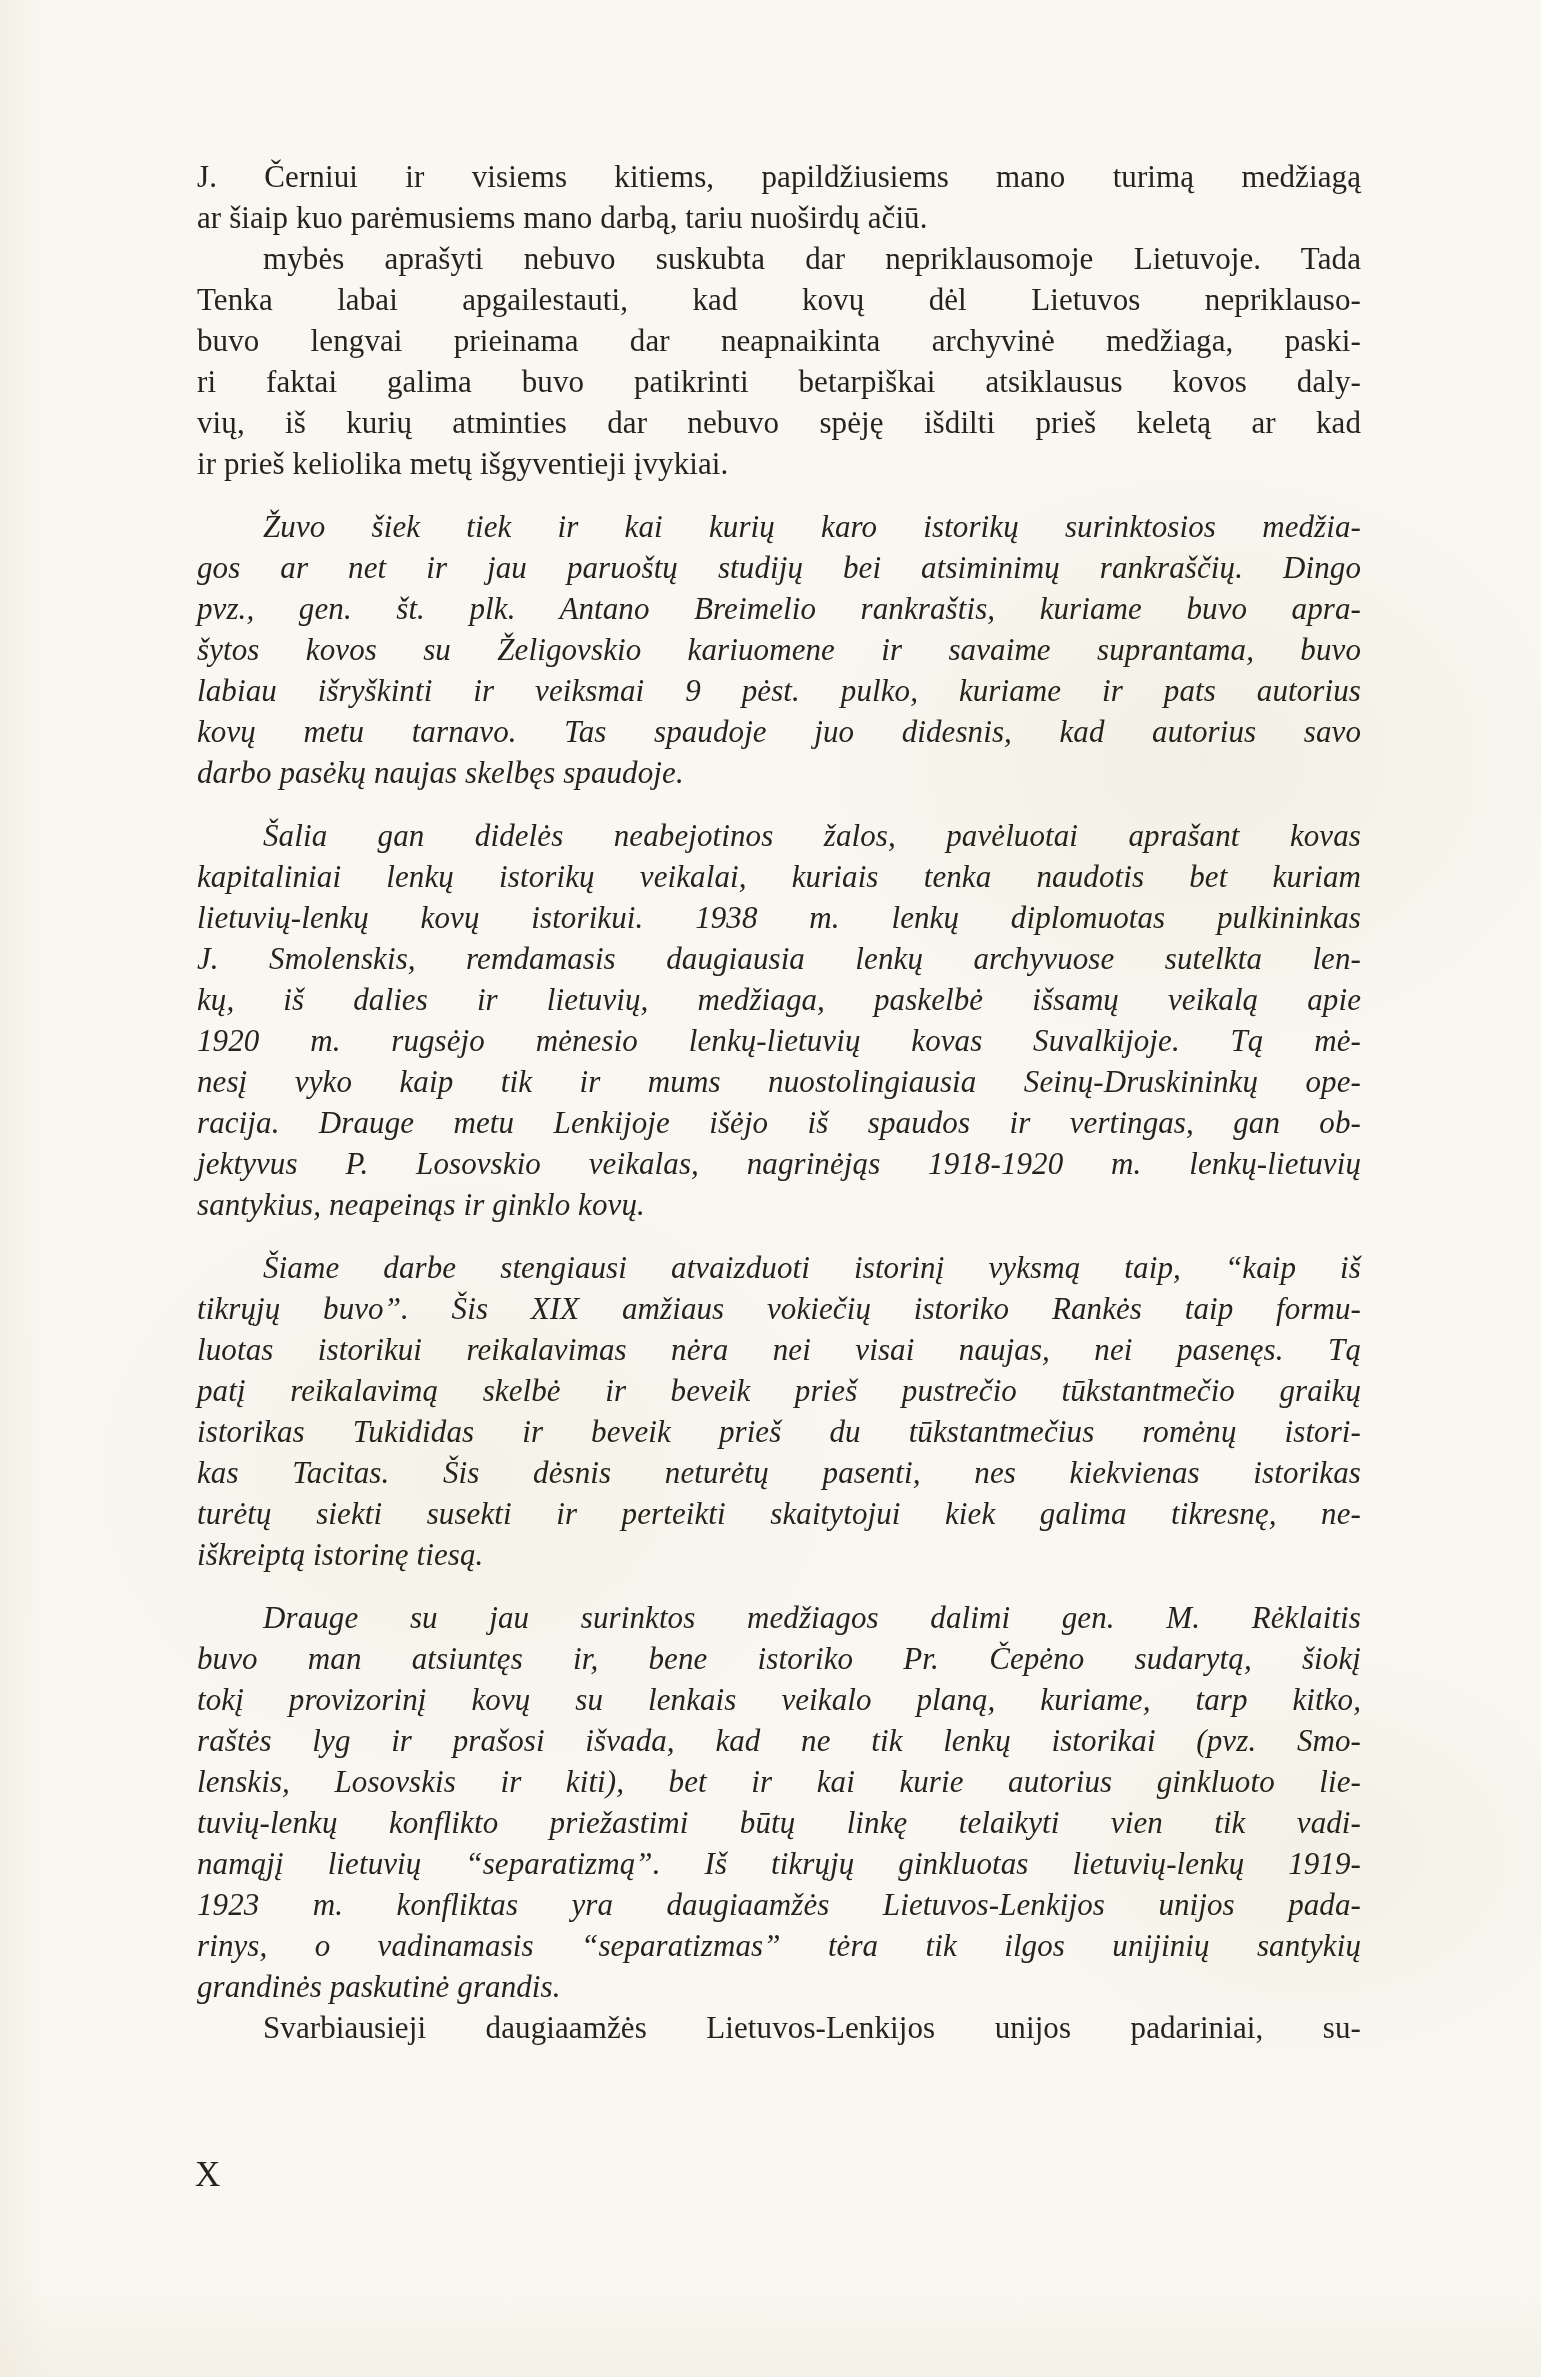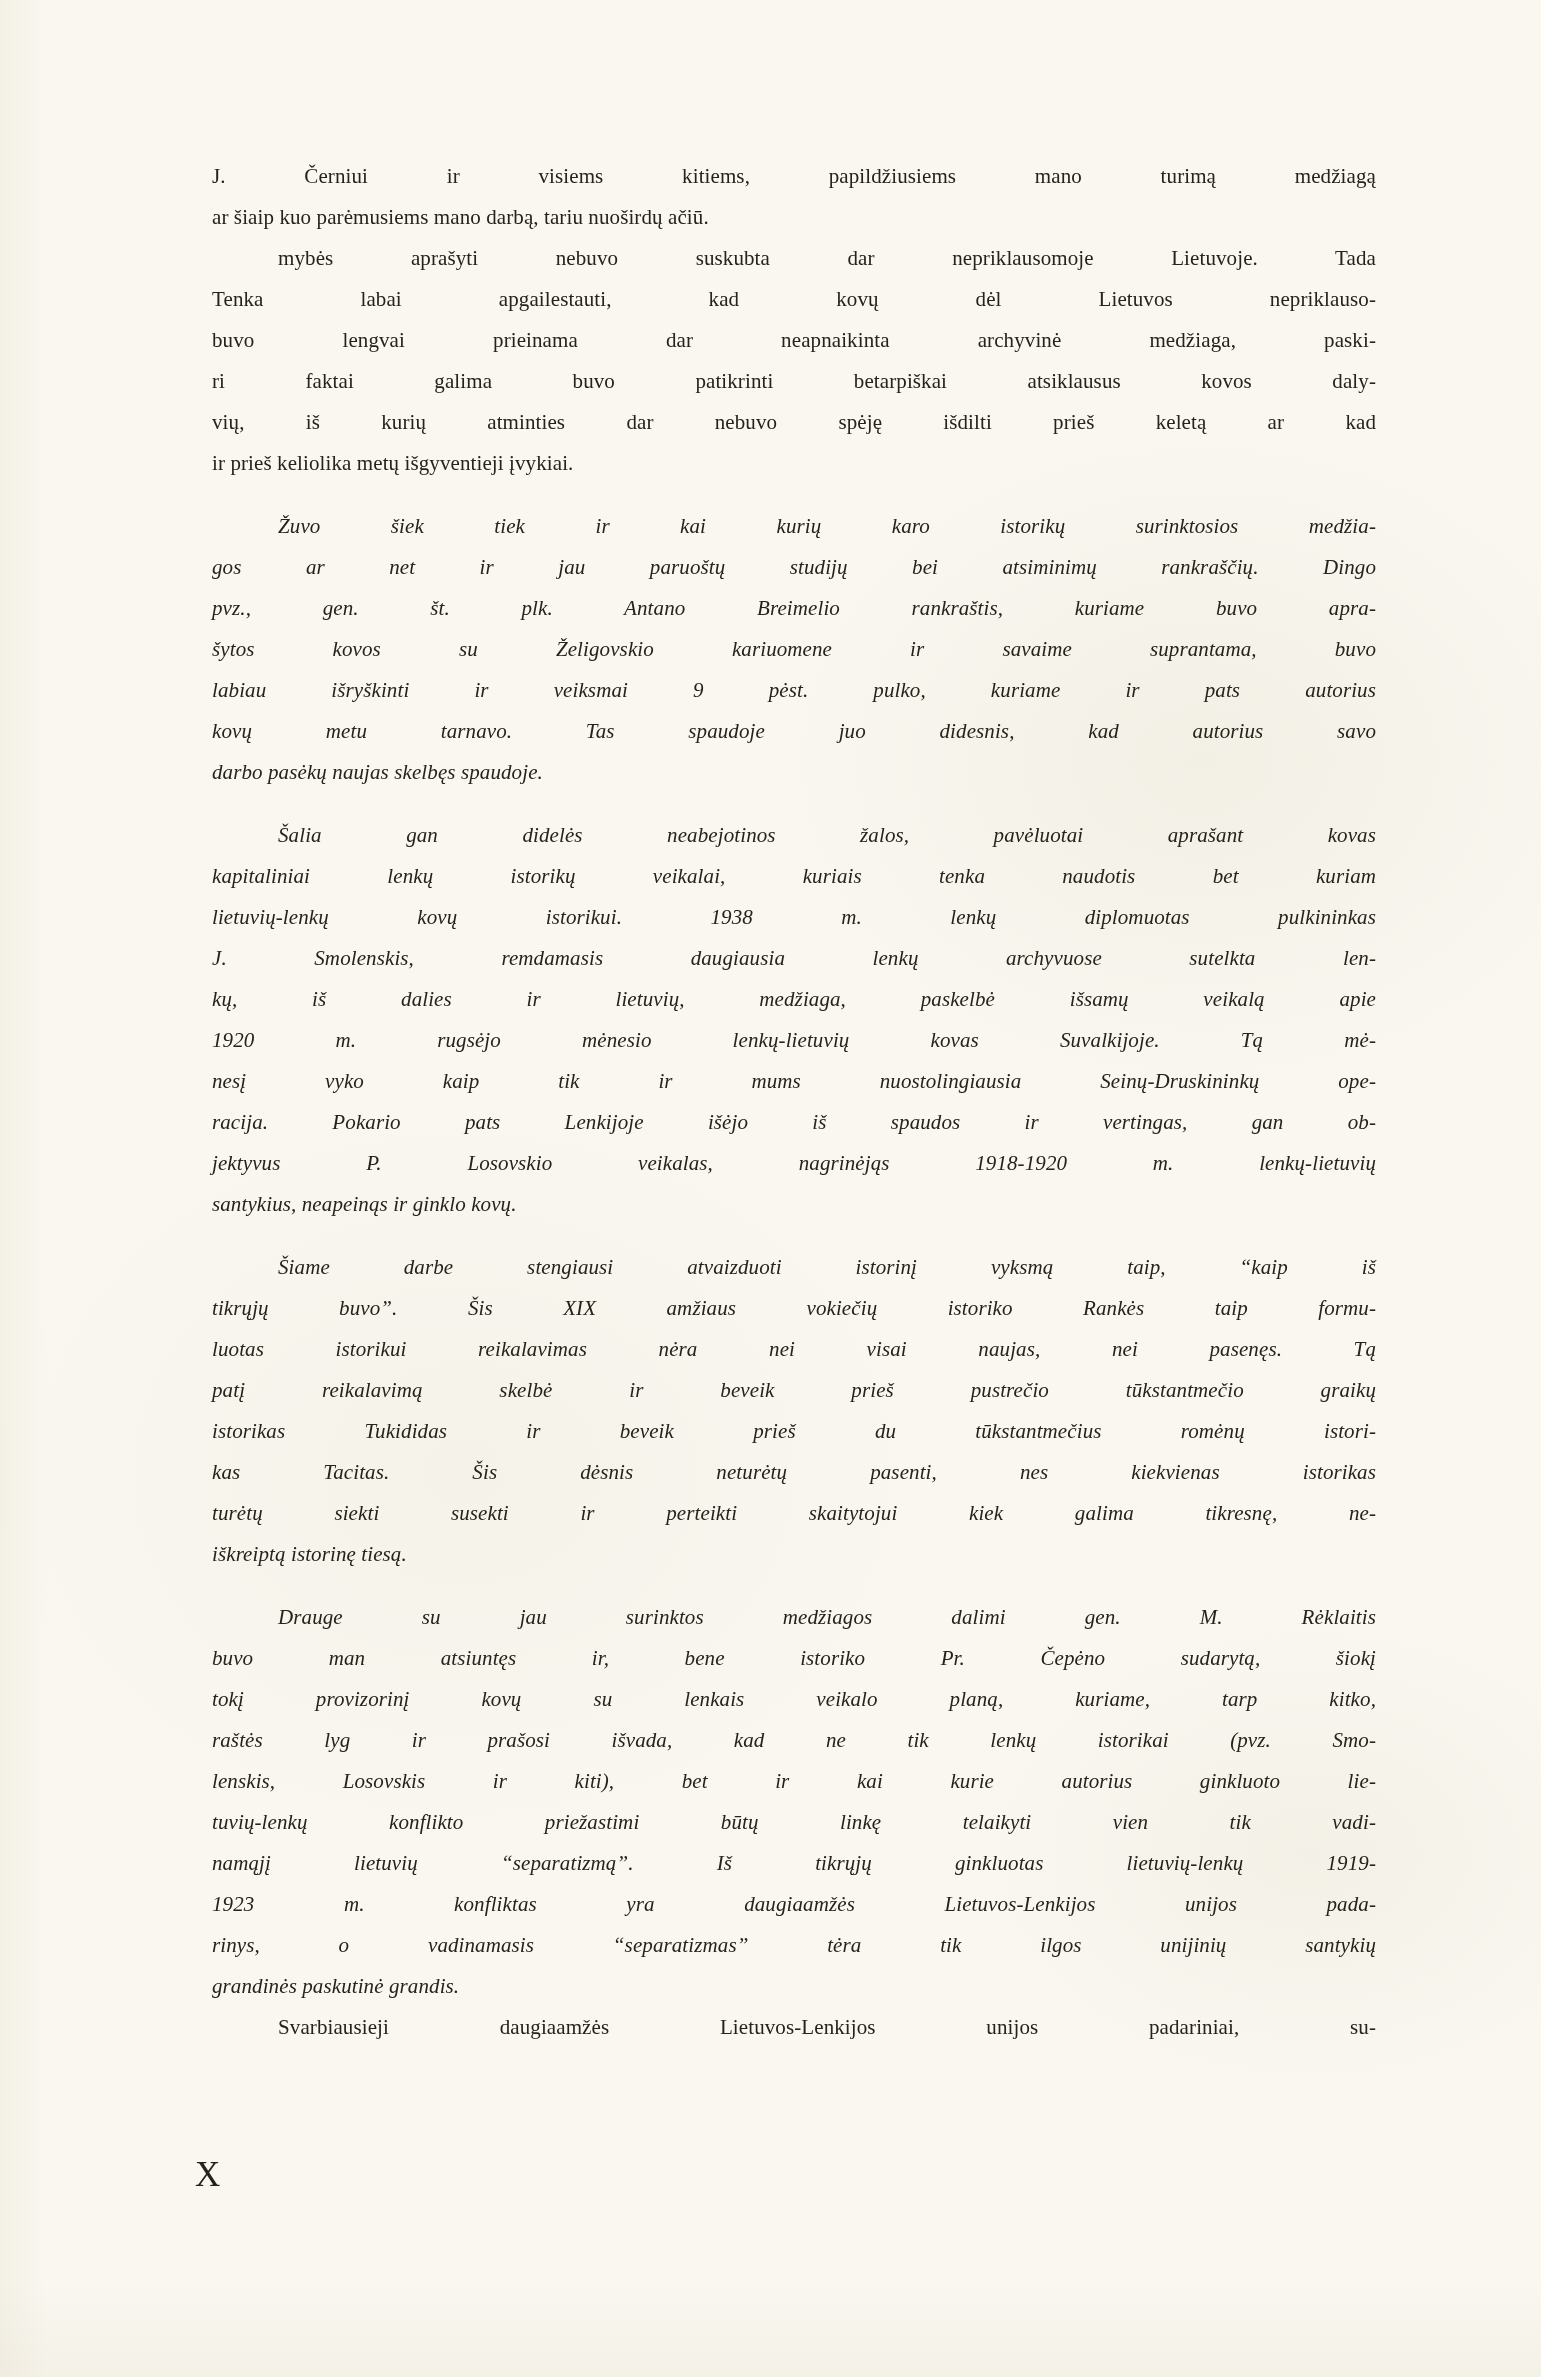--- a/index.html
+++ b/index.html
@@ -21,24 +21,24 @@
       radial-gradient(ellipse 610px 474px at 78% 32%, rgba(216,208,186,0.20), rgba(216,208,186,0) 70%),
       radial-gradient(ellipse 678px 542px at 30% 62%, rgba(220,212,192,0.14), rgba(220,212,192,0) 70%),
       radial-gradient(ellipse 474px 339px at 85% 78%, rgba(214,205,182,0.16), rgba(214,205,182,0) 70%),
       linear-gradient(90deg, rgba(226,219,200,0.25) 0%, rgba(226,219,200,0) 3%),
       linear-gradient(0deg, rgba(226,219,200,0.22) 0%, rgba(226,219,200,0) 4%);
     color: #26221c;
     font-family: "Liberation Serif", "DejaVu Serif", serif;
   }
   .text-block {
     position: absolute;
-    left: 212px;
+    left: 197px;
     top: 156px;
     width: 1164px;
-    font-size: 21px;
+    font-size: 31px;
     line-height: 41px;
     letter-spacing: 0.1px;
   }
   .para { margin: 0; }
   .para.gap { margin-top: 22px; font-style: italic; }
   .para.indent .line:first-child { text-indent: 66px; }
   .line {
     white-space: nowrap;
     text-align: justify;
     text-align-last: justify;
@@ -83,21 +83,21 @@
         <div class="line last">darbo pasėkų naujas skelbęs spaudoje.</div>
       </div>
       <div class="para indent gap">
         <div class="line">Šalia gan didelės neabejotinos žalos, pavėluotai aprašant kovas</div>
         <div class="line">kapitaliniai lenkų istorikų veikalai, kuriais tenka naudotis bet kuriam</div>
         <div class="line">lietuvių-lenkų kovų istorikui. 1938 m. lenkų diplomuotas pulkininkas</div>
         <div class="line">J. Smolenskis, remdamasis daugiausia lenkų archyvuose sutelkta len-</div>
         <div class="line">kų, iš dalies ir lietuvių, medžiaga, paskelbė išsamų veikalą apie</div>
         <div class="line">1920 m. rugsėjo mėnesio lenkų-lietuvių kovas Suvalkijoje. Tą mė-</div>
         <div class="line">nesį vyko kaip tik ir mums nuostolingiausia Seinų-Druskininkų ope-</div>
-        <div class="line">racija. Pokario pats Lenkijoje išėjo iš spaudos ir vertingas, gan ob-</div>
+        <div class="line">racija. Drauge metu Lenkijoje išėjo iš spaudos ir vertingas, gan ob-</div>
         <div class="line">jektyvus P. Losovskio veikalas, nagrinėjąs 1918-1920 m. lenkų-lietuvių</div>
         <div class="line last">santykius, neapeinąs ir ginklo kovų.</div>
       </div>
       <div class="para indent gap">
         <div class="line">Šiame darbe stengiausi atvaizduoti istorinį vyksmą taip, “kaip iš</div>
         <div class="line">tikrųjų buvo”. Šis XIX amžiaus vokiečių istoriko Rankės taip formu-</div>
         <div class="line">luotas istorikui reikalavimas nėra nei visai naujas, nei pasenęs. Tą</div>
         <div class="line">patį reikalavimą skelbė ir beveik prieš pustrečio tūkstantmečio graikų</div>
         <div class="line">istorikas Tukididas ir beveik prieš du tūkstantmečius romėnų istori-</div>
         <div class="line">kas Tacitas. Šis dėsnis neturėtų pasenti, nes kiekvienas istorikas</div>

